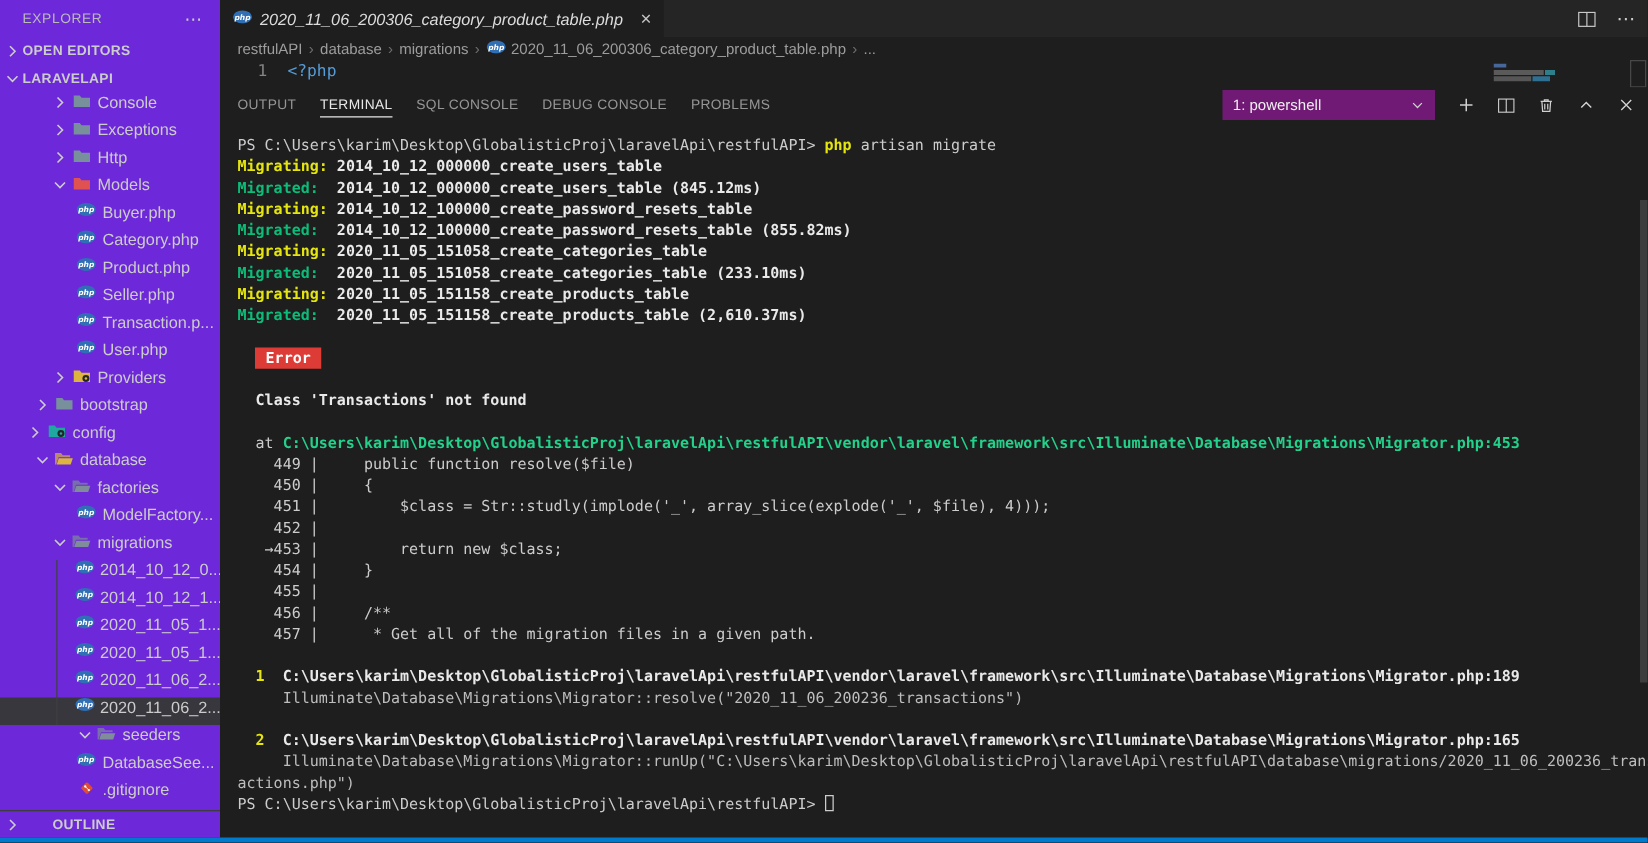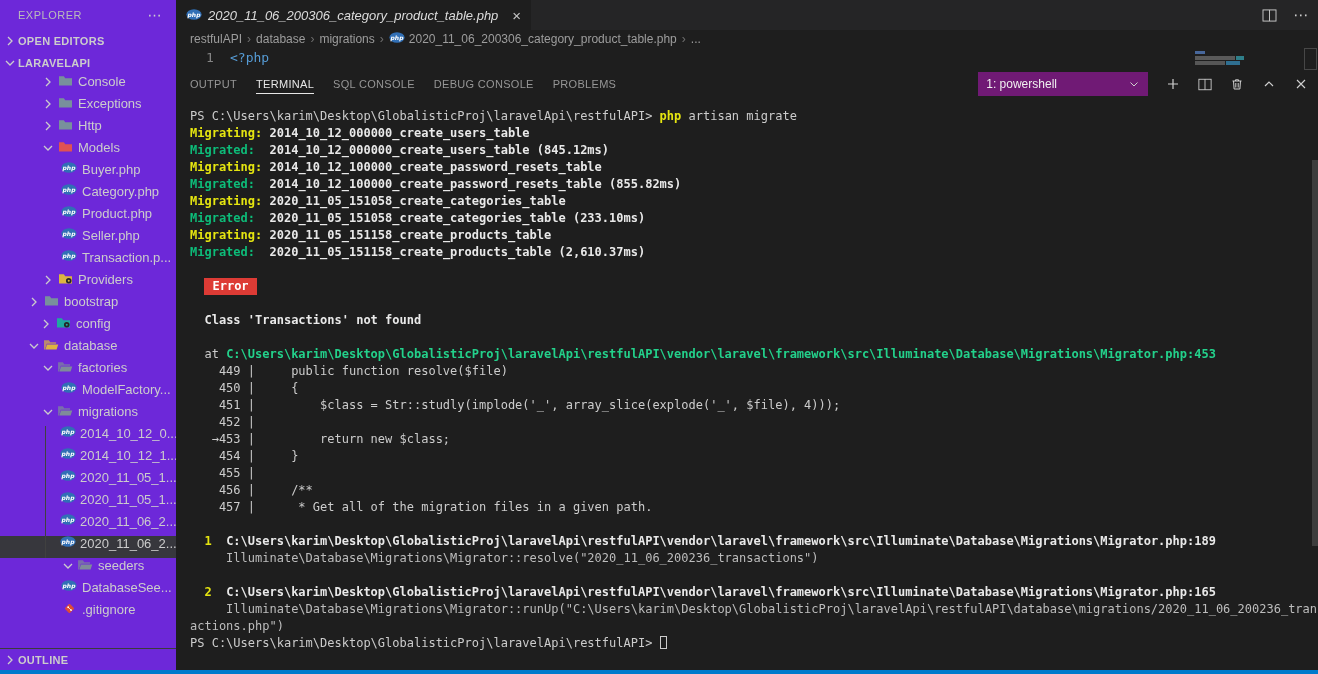--- a/index.html
+++ b/index.html
@@ -9,21 +9,21 @@
 
   
   #sidebar { width:176px; min-width:176px; background:#6d28d9; color:#cccccc;
     display:flex; flex-direction:column; overflow:hidden; }
   .sb-title { height:30px; display:flex; align-items:center; padding-left:18px;
     font-size:11px; color:#bbbbbb; letter-spacing:.5px; }
   .sb-title .dots { margin-left:auto; margin-right:14px; font-size:14px; color:#cfcfcf; cursor:pointer; }
   .sb-section { height:22px; display:flex; align-items:center; font-size:11px;
     font-weight:bold; color:#cccccc; letter-spacing:.3px; padding-left:2px; cursor:pointer; }
   .sb-section .chev, .tree-row .chev { width:16px; height:16px; display:flex; align-items:center; justify-content:center; }
-  #sec-outline { border-top:1px solid #3c3c3c; margin-top:auto; }
+  #sec-outline { border-top:1px solid #3c3c3c; margin-top:auto;gap:24px; }
   #tree { flex:1; overflow:hidden; }
   .tree-row { height:22px; display:flex; align-items:flex-start; font-size:13px; cursor:pointer; position:relative; white-space:nowrap; }
   .tree-row.sel { background:#37373d; }
   .tree-row .ticon { width:18px; display:flex; align-items:center; justify-content:center; }
   .tree-row .tlabel { margin-left:4px; }
   .tree-row.guide::before { content:""; position:absolute; left:45px; top:0; bottom:0; width:1px; background:#404040; }
 
   
   #main { flex:1; position:relative; display:flex; flex-direction:column; background:#1e1e1e; }
   #tabbar { height:30px; background:#252526; display:flex; align-items:stretch; }
@@ -192,20 +192,29 @@
         </div>
         <div class="tree-row" style="padding-left: 60px;">
           <span class="ticon">
             <svg width="16" height="11" viewBox="0 0 16 11">
               <ellipse cx="8" cy="5.5" rx="7.6" ry="5.2" fill="#316fb5"></ellipse>
               <text x="8" y="7.8" text-anchor="middle" font-size="6" font-style="italic" font-weight="bold" fill="#ffffff" font-family="DejaVu Sans, sans-serif">php</text>
             </svg>
           </span>
           <span class="tlabel">Transaction.p...</span>
         </div>
+        <div class="tree-row" style="padding-left: 60px;">
+          <span class="ticon">
+            <svg width="16" height="11" viewBox="0 0 16 11">
+              <ellipse cx="8" cy="5.5" rx="7.6" ry="5.2" fill="#316fb5"></ellipse>
+              <text x="8" y="7.8" text-anchor="middle" font-size="6" font-style="italic" font-weight="bold" fill="#ffffff" font-family="DejaVu Sans, sans-serif">php</text>
+            </svg>
+          </span>
+          <span class="tlabel">User.php</span>
+        </div>
         <div class="tree-row" style="padding-left: 40px;">
           <span class="chev">
             <svg width="16" height="16" viewBox="0 0 16 16">
               <path d="M6 4l4 4-4 4" fill="none" stroke="#cccccc" stroke-width="1.3"></path>
             </svg>
           </span>
           <span class="ticon">
             <svg width="15" height="13" viewBox="0 0 16 14">
               <path d="M1 2.5h5.2l1.5 2H15v8H1z" fill="#ddb440"></path>
               <circle cx="11.5" cy="9.5" r="3" fill="#252526"></circle>
@@ -220,21 +229,21 @@
               <path d="M6 4l4 4-4 4" fill="none" stroke="#cccccc" stroke-width="1.3"></path>
             </svg>
           </span>
           <span class="ticon">
             <svg width="15" height="13" viewBox="0 0 16 14">
               <path d="M1 2.5h5.2l1.5 2H15v8H1z" fill="#78909c"></path>
             </svg>
           </span>
           <span class="tlabel">bootstrap</span>
         </div>
-        <div class="tree-row" style="padding-left: 38px;">
+        <div class="tree-row" style="padding-left: 20px;">
           <span class="chev">
             <svg width="16" height="16" viewBox="0 0 16 16">
               <path d="M6 4l4 4-4 4" fill="none" stroke="#cccccc" stroke-width="1.3"></path>
             </svg>
           </span>
           <span class="ticon">
             <svg width="15" height="13" viewBox="0 0 16 14">
               <path d="M1 2.5h5.2l1.5 2H15v8H1z" fill="#1fa8a0"></path>
               <circle cx="11.5" cy="9.5" r="3" fill="#252526"></circle>
               <circle cx="11.5" cy="9.5" r="1.1" fill="#1fa8a0"></circle>

